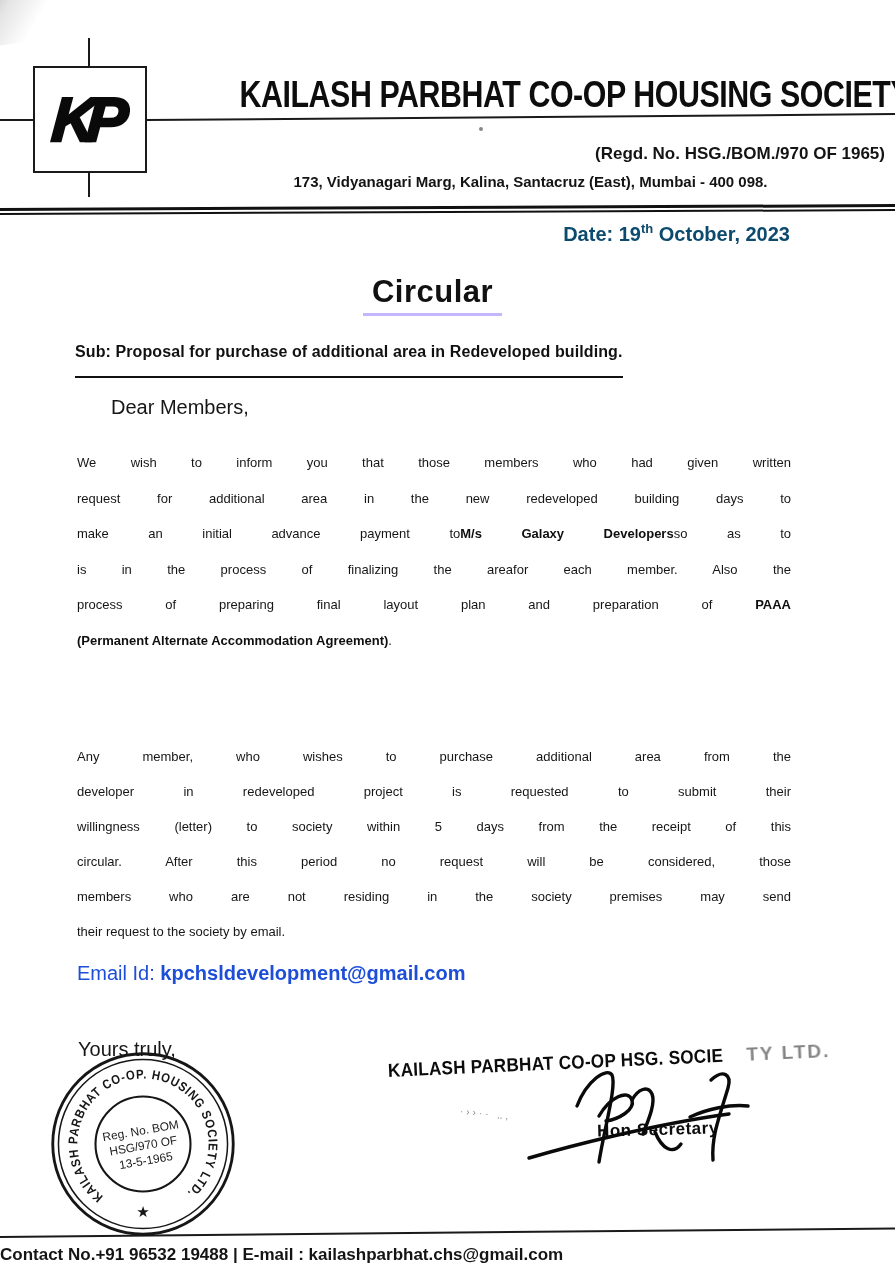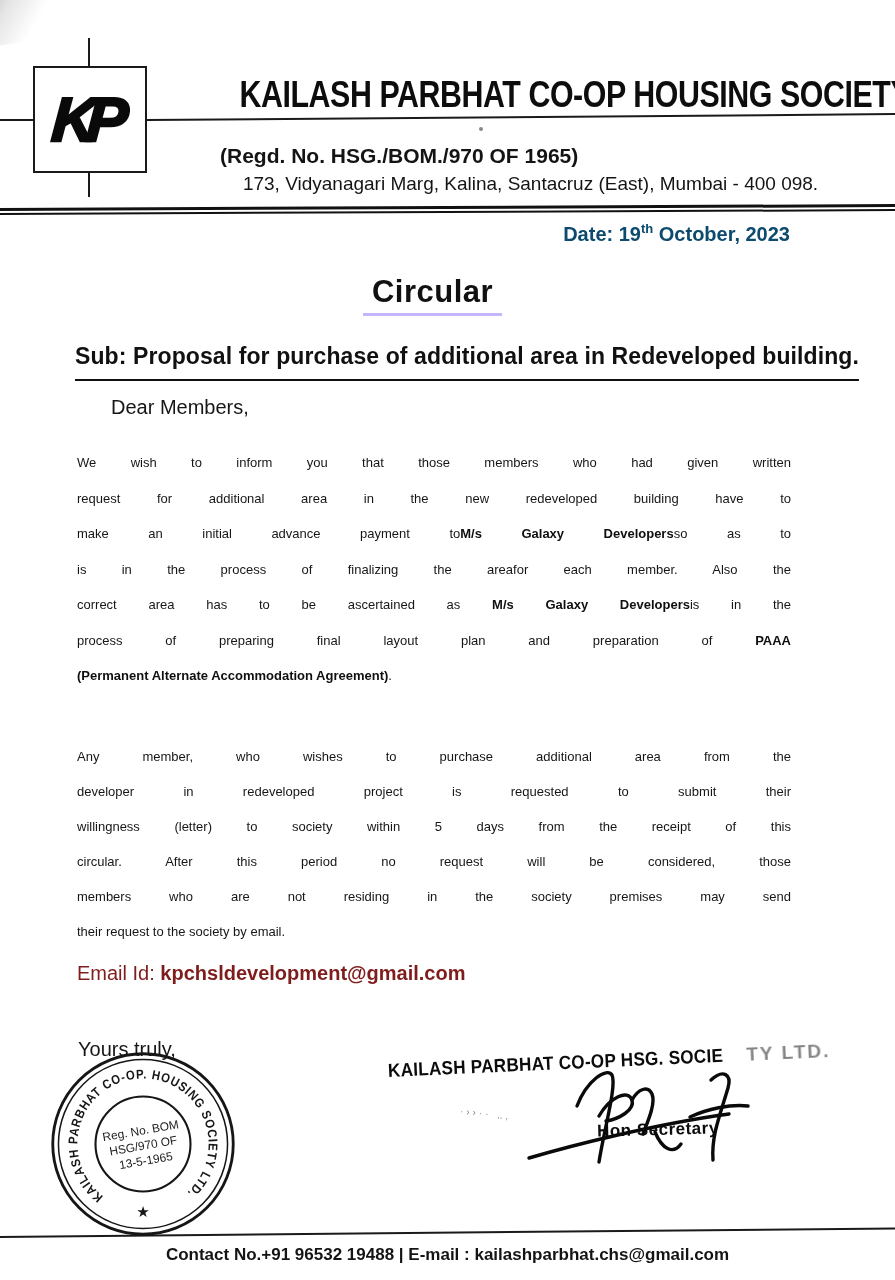--- a/index.html
+++ b/index.html
@@ -42,58 +42,58 @@
     background:#1a1a1a; transform:rotate(-0.45deg); transform-origin:left center;
   }
   .society-name {
     position:absolute; left:158px; right:6px; top:74px;
     text-align:center; white-space:nowrap;
     font-size:37px; font-weight:700; color:#0d0d0d;
   }
   .society-name > span { display:inline-block; transform:scaleX(0.82); letter-spacing:-0.5px; }
   .regd-line {
     position:absolute; left:220px; right:10px; top:144px;
-    text-align:left; font-size:21px; font-weight:700; color:#141414;
+    text-align:right; font-size:17px; font-weight:700; color:#141414;
   }
   .address-line {
     position:absolute; left:176px; right:10px; top:173px;
-    text-align:center; font-size:19px; font-weight:400; color:#141414;
+    text-align:center; font-size:15px; font-weight:700; color:#141414;
   }
   .double-rule { position:absolute; left:0; top:206px; width:895px; transform:rotate(-0.25deg); }
   .double-rule .r1 { height:3px; background:#111; }
   .double-rule .r2 { height:2px; background:#111; margin-top:2px; }
 
   
   .date-line {
     position:absolute; top:221px; right:105px;
     font-size:20px; font-weight:700; color:#0c4a6e;
   }
   .date-line sup { font-size:13px; vertical-align:super; font-weight:700; }
   .circular-title {
     position:absolute; left:0; right:30px; top:274px; text-align:center;
   }
   .circular-title > span {
     display:inline-block; font-size:31px; font-weight:700;
     border-bottom:3px solid #c4b5fd; padding:0 9px 3px 9px; letter-spacing:0.5px;
   }
   .subject {
     position:absolute; left:75px; top:343px;
-    font-size:23px; font-weight:700;
-    border-bottom:2.5px solid #111; padding-bottom:9px; letter-spacing:0.1px;
+    font-size:16px; font-weight:700;
+    border-bottom:2.5px solid #111; padding-bottom:15px; letter-spacing:0.1px;
   }
   .salutation { position:absolute; left:78px; top:396px; font-size:20px; color:#161616;margin-left:33px; }
   .para { position:absolute; left:77px; width:714px; font-size:13px; color:#161616; }
   .para .jline { text-align:justify; text-align-last:justify; white-space:normal; }
   .para .jline.last { text-align-last:left; }
   .para .b { font-weight:700; color:#0f0f0f; }
   #para1 { top:445px; }
   #para1 .jline { line-height:35.5px; }
   #para2 { top:739px; }
   #para2 .jline { line-height:35px; }
-  .email-line { position:absolute; left:77px; top:962px; font-size:20px; color:#7f1d1d; }
+  .email-line { position:absolute; left:77px; top:962px; font-size:20px; color:#1d4ed8; }
   .email-line .lbl { font-weight:400; }
   .email-line .val { font-weight:700; }
   .closing { position:absolute; left:78px; top:1018px; font-size:20px; color:#161616;margin-top:20px; }
 
   
   .round-stamp { position:absolute; left:48px; top:1049px; width:190px; height:190px; z-index:4; }
   .round-stamp svg { width:100%; height:100%; }
 
   
   .sig-stamp-line {
@@ -113,21 +113,21 @@
     transform:rotate(-1.5deg);
   }
   .signature-svg { position:absolute; left:515px; top:1060px; width:255px; height:120px; z-index:5; }
 
   
   .footer-rule {
     position:absolute; left:0; top:1236px; width:900px; height:2px; background:#1a1a1a;
     transform:rotate(-0.55deg); transform-origin:left center;
   }
   .footer-text {
-    position:absolute; left:0; right:0; top:1245px; text-align:center;
+    position:absolute; left:0; right:0; top:1245px; text-align:left;
     font-size:17px; font-weight:700; color:#141414;
   }
 </style>
 </head>
 <body>
 
 <div class="page">
 
   <div class="smudge-tl"></div>
   <div class="speck"></div>
@@ -154,24 +154,23 @@
   <div class="circular-title">
     <span>Circular</span>
   </div>
 
   <div class="subject">Sub: Proposal for purchase of additional area in Redeveloped building.</div>
 
   <div class="salutation">Dear Members,</div>
 
   <div class="para" id="para1">
       <div class="jline"><span>We wish to inform you that those members who had given written</span></div>
-      <div class="jline"><span>request for additional area in the new redeveloped building have to</span></div>
+      <div class="jline"><span>request for additional area in the new redeveloped building days to</span></div>
       <div class="jline"><span>make an initial advance payment to</span><span class="b">M/s Galaxy Developers</span><span>so as to</span></div>
       <div class="jline"><span>is in the process of finalizing the areafor each member. Also the</span></div>
-      <div class="jline"><span>correct area has to be ascertained as </span><span class="b">M/s Galaxy Developers</span><span>is in the</span></div>
       <div class="jline"><span>process of preparing final layout plan and preparation of </span><span class="b">PAAA</span></div>
       <div class="jline last"><span class="b">(Permanent Alternate Accommodation Agreement)</span><span>.</span></div>
     </div>
   <div class="para" id="para2">
       <div class="jline"><span>Any member, who wishes to purchase additional area from the</span></div>
       <div class="jline"><span>developer in redeveloped project is requested to submit their</span></div>
       <div class="jline"><span>willingness (letter) to society within 5 days from the receipt of this</span></div>
       <div class="jline"><span>circular. After this period no request will be considered, those</span></div>
       <div class="jline"><span>members who are not residing in the society premises may send</span></div>
       <div class="jline last"><span>their request to the society by email.</span></div>

